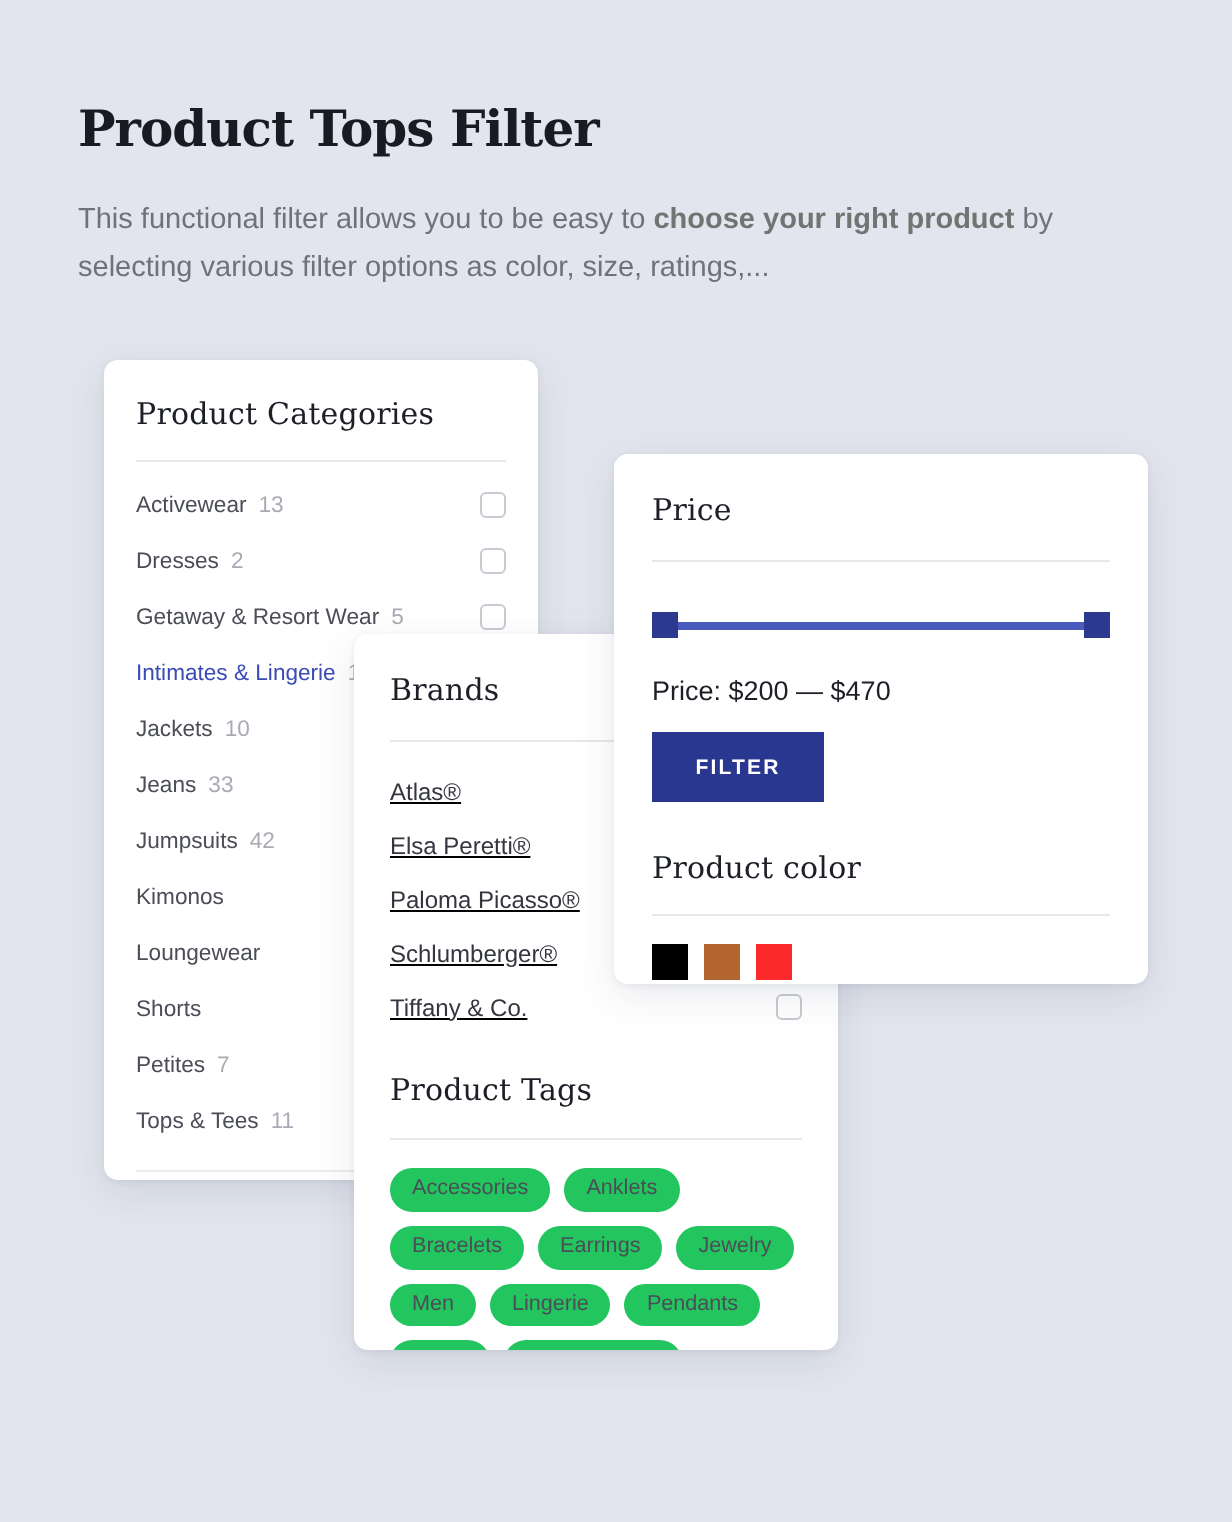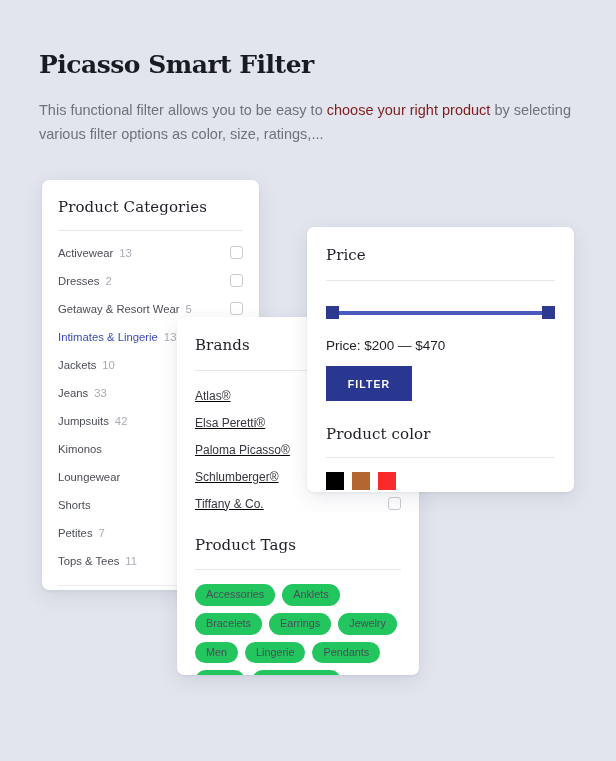--- a/index.html
+++ b/index.html
@@ -28,22 +28,22 @@
   }
   .page-subtitle {
     position: absolute;
     left: 39px; top: 98px;
     width: 540px;
     font-size: 14.5px;
     line-height: 24px;
     color: #6e727d;
   }
   .page-subtitle .accent {
-    color: #7f1d1d;
-    font-weight: 400;
+    color: #737373;
+    font-weight: 700;
   }
 
   
   .card {
     position: absolute;
     background: #ffffff;
     border-radius: 7px;
     box-shadow: 0 6px 20px rgba(40,50,90,0.10), 0 1px 3px rgba(40,50,90,0.07);
     overflow: hidden;
   }
@@ -56,21 +56,21 @@
     letter-spacing: 0.1px;
   }
   .card-rule {
     height: 1px;
     background: #e8e8ea;
     width: 100%;
   }
 
   
   #categories-card {
-    left: 42px; top: 180px;
+    left: 52px; top: 180px;
     width: 217px; height: 410px;
     z-index: 1;
   }
   #categories-card .inner { padding: 18px 16px 0 16px; }
   #categories-card .card-rule { margin-top: 14px; }
 
   .cat-list { margin-top: 10px; }
   .cat-row {
     display: flex;
     align-items: center;
@@ -225,21 +225,21 @@
   .swatch {
     width: 18px; height: 18px;
     flex: none;
   }
 </style>
 </head>
 <body>
 
 <div class="stage">
 
-  <h1 class="page-title">Picasso Smart Filter</h1>
+  <h1 class="page-title">Product Tops Filter</h1>
 
   <p class="page-subtitle">
     <span>This functional filter allows you to be easy to </span><span class="accent">choose your right product</span><span> by selecting various filter options as color, size, ratings,...</span>
   </p>
 
   <div class="card" id="categories-card">
     <div class="inner">
       <div class="card-title">Product Categories</div>
       <div class="card-rule"></div>
 

